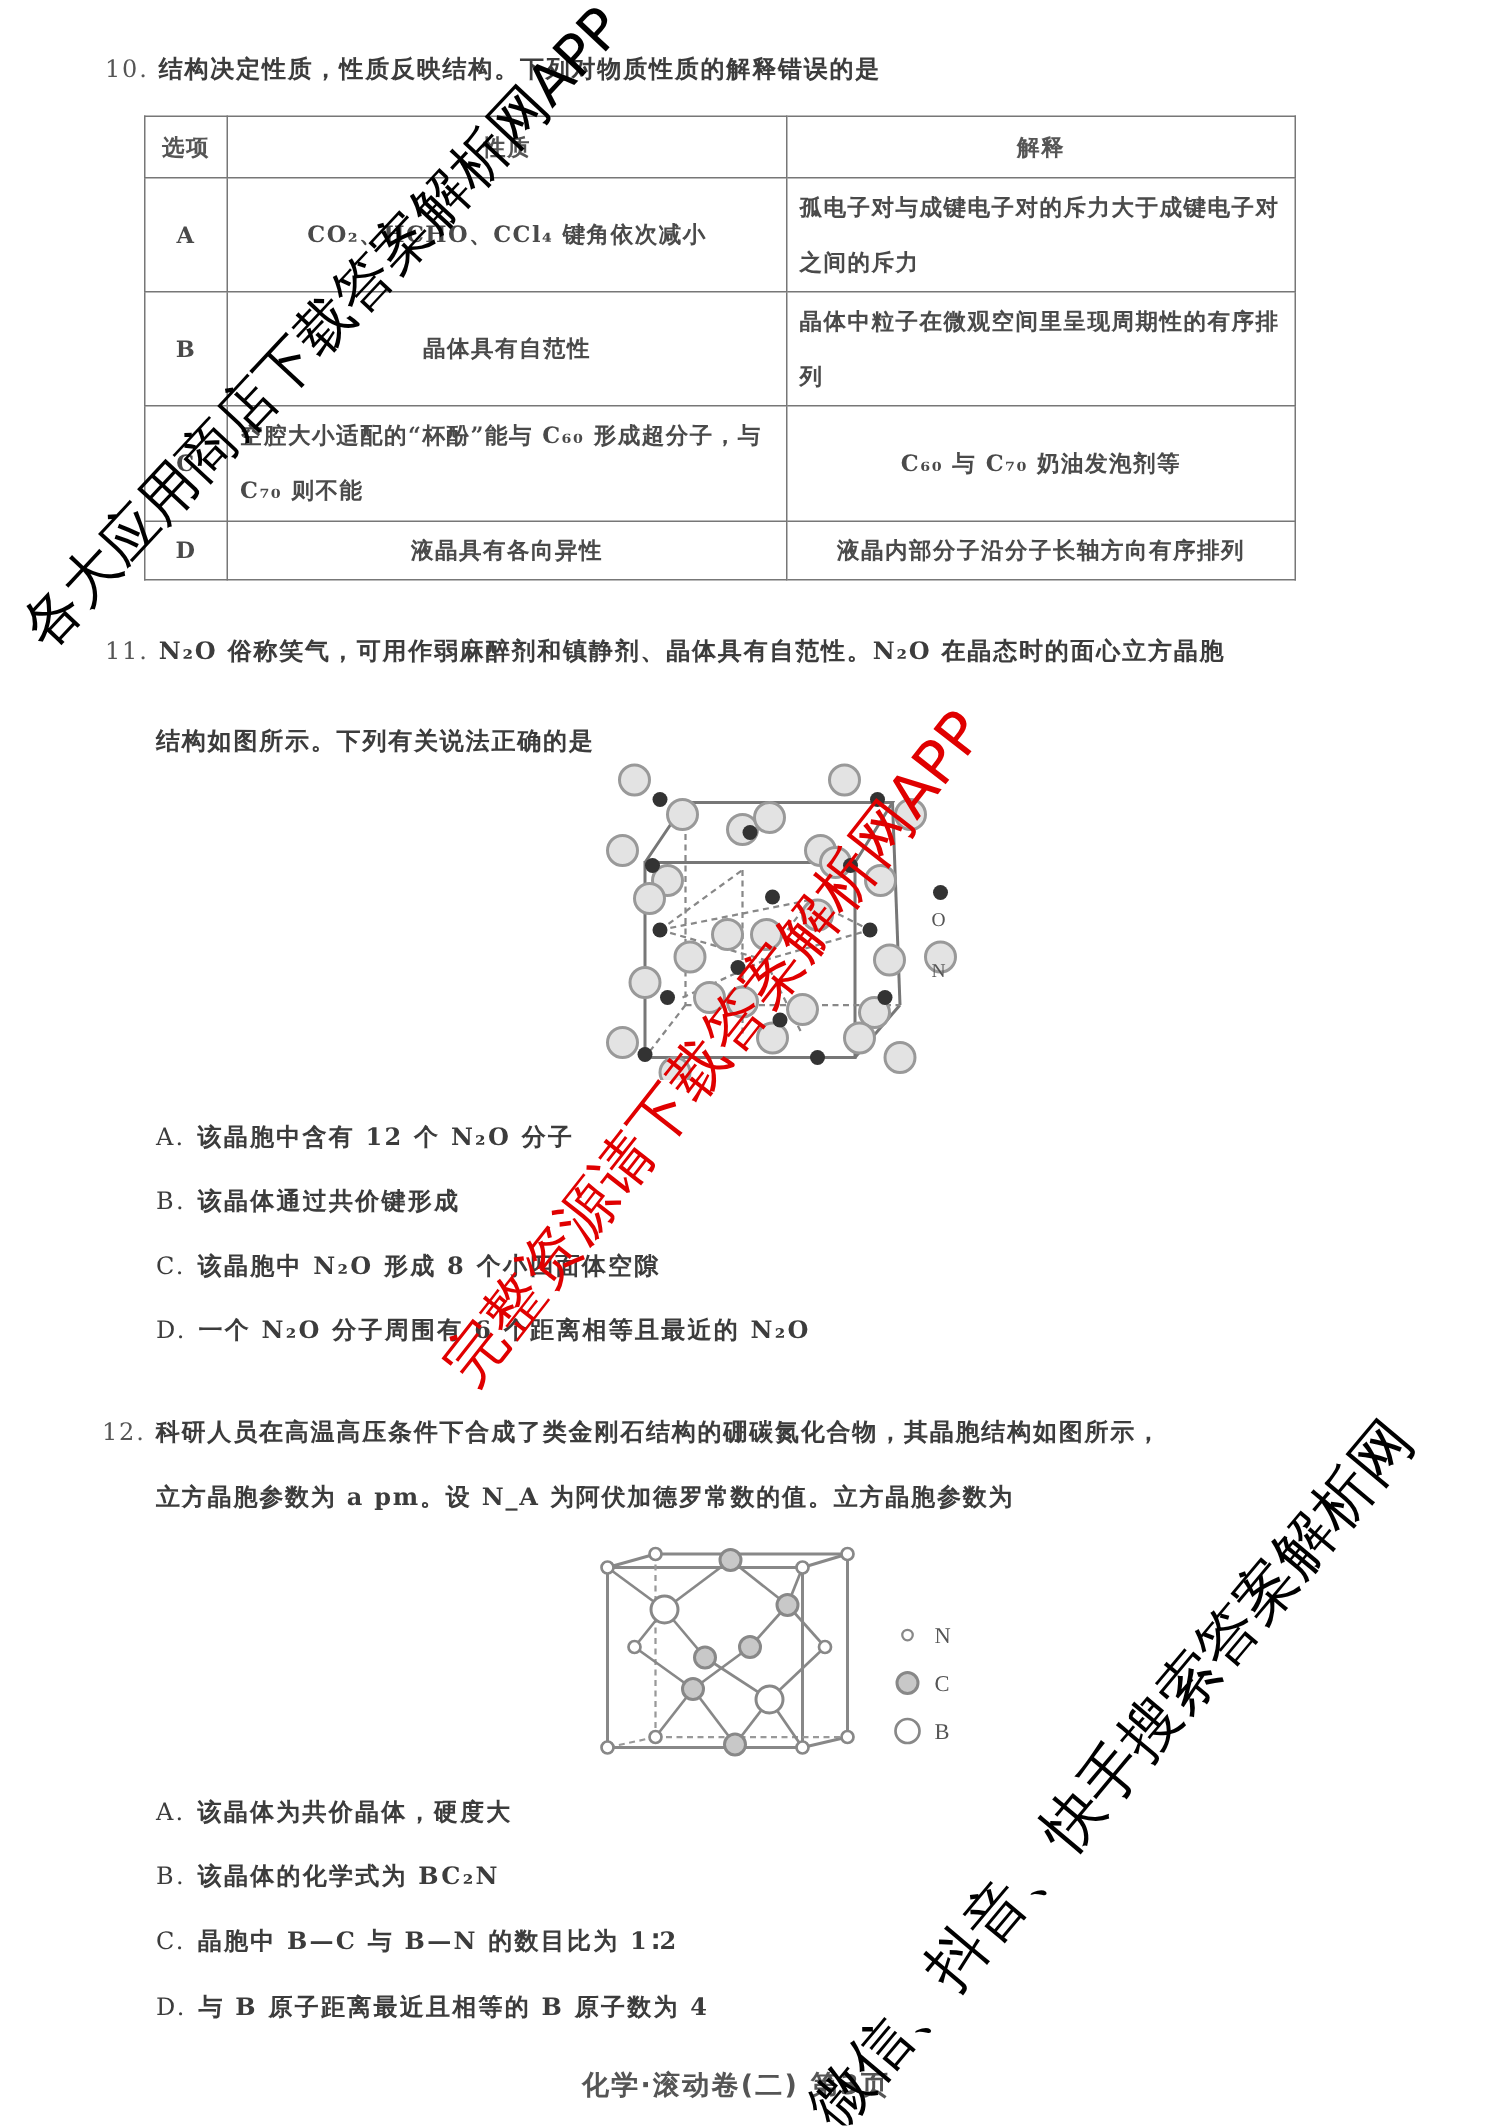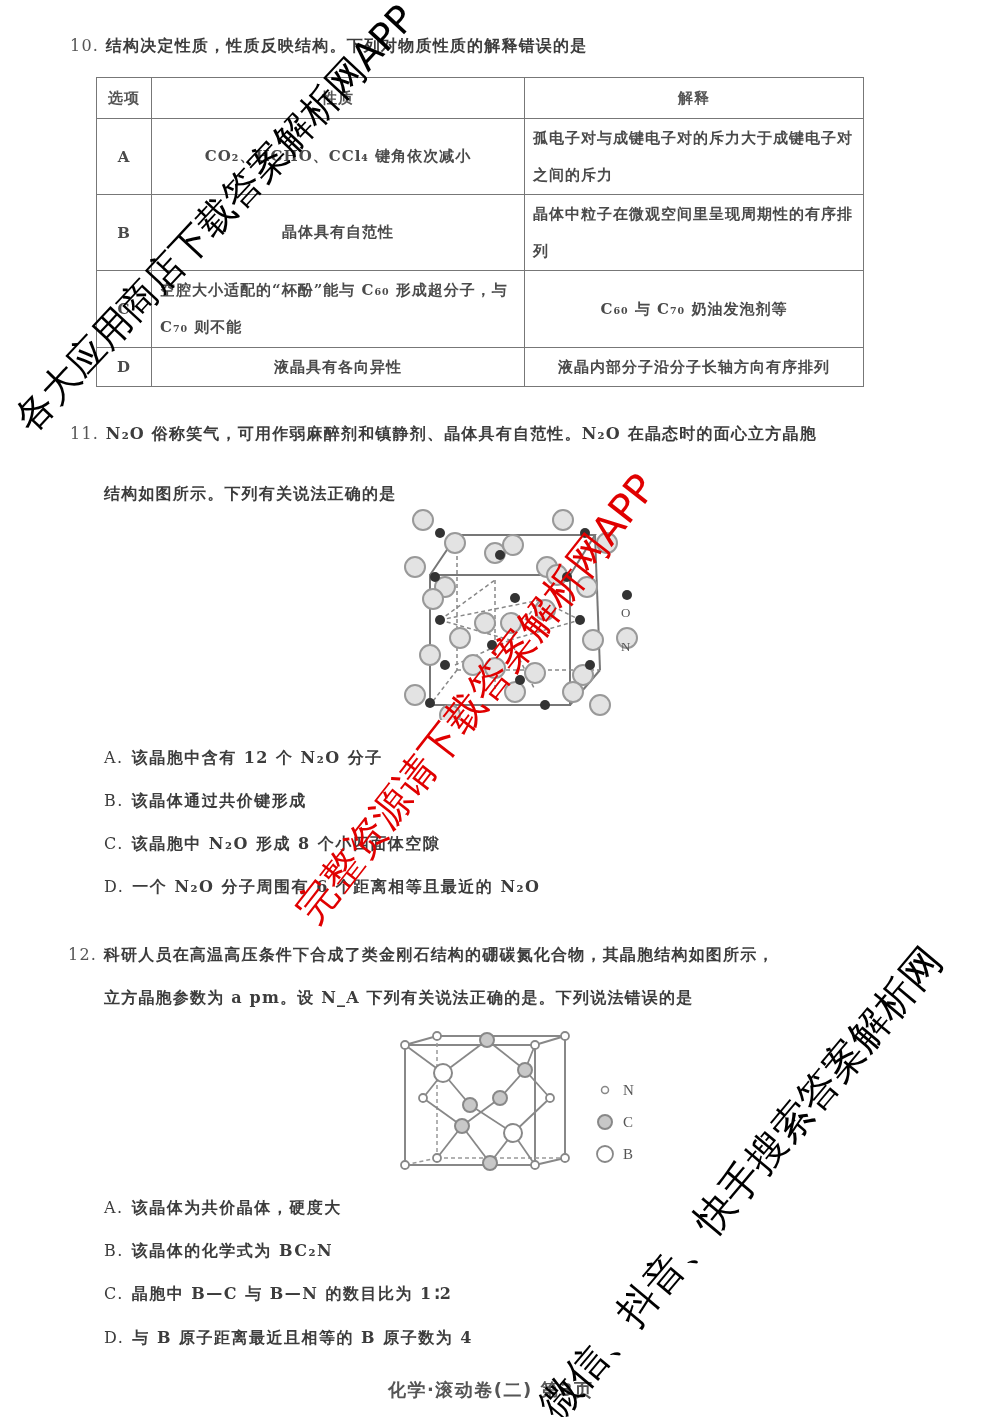--- a/index.html
+++ b/index.html
@@ -142,21 +142,21 @@
 
 <div class="choice" style="top:748px;"><span class="letter">A.</span><span>该晶胞中含有 12 个 N₂O 分子</span></div>
 <div class="choice" style="top:791px;"><span class="letter">B.</span><span>该晶体通过共价键形成</span></div>
 <div class="choice" style="top:834px;"><span class="letter">C.</span><span>该晶胞中 N₂O 形成 8 个小四面体空隙</span></div>
 <div class="choice" style="top:877px;"><span class="letter">D.</span><span>一个 N₂O 分子周围有 6 个距离相等且最近的 N₂O</span></div>
 
 <div class="q-line" style="left:68px;top:945px;">
   <span class="q-num">12.</span>
   <span>科研人员在高温高压条件下合成了类金刚石结构的硼碳氮化合物，其晶胞结构如图所示，</span>
 </div>
-<div class="q-line" style="left:104px;top:988px;">立方晶胞参数为 a pm。设 N_A 下列有关说法正确的是。下列说法错误的是</div>
+<div class="q-line" style="left:104px;top:988px;">立方晶胞参数为 a pm。设 N_A 为阿伏加德罗常数的值。立方晶胞参数为</div>
 
 <svg style="position:absolute;left:395px;top:1028px;" width="250" height="150" viewBox="0 0 250 150">
   <g stroke="#888" stroke-width="2" fill="none">
     <rect x="10" y="17" width="130" height="120"></rect>
     <line x1="10" y1="17" x2="42" y2="8"></line>
     <line x1="42" y1="8" x2="170" y2="8"></line>
     <line x1="140" y1="17" x2="170" y2="8"></line>
     <line x1="170" y1="8" x2="170" y2="130"></line>
     <line x1="170" y1="130" x2="140" y2="137"></line>
   </g>

